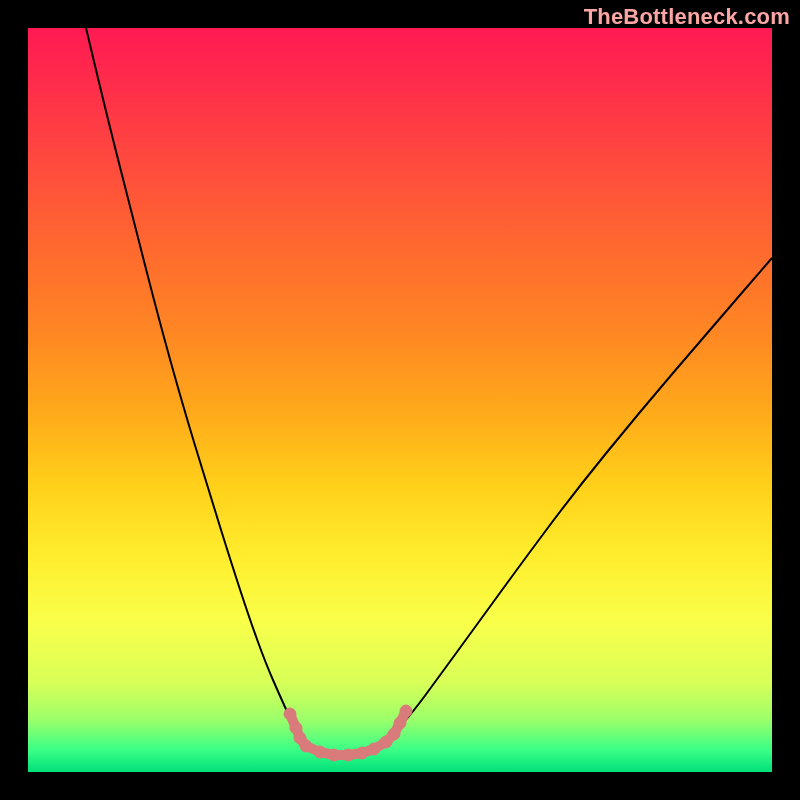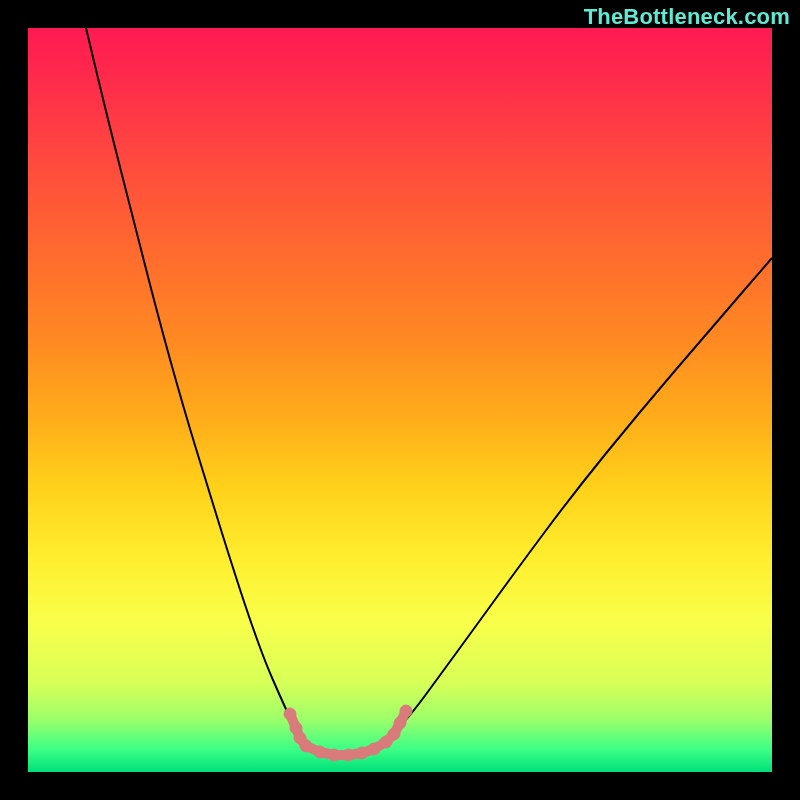--- a/index.html
+++ b/index.html
@@ -32,21 +32,21 @@
       #00e07a 100%
     );
   }
   .watermark {
     position: absolute;
     top: 4px;
     right: 10px;
     font-family: Arial, Helvetica, sans-serif;
     font-size: 22px;
     font-weight: 600;
-    color: #5eead4;
+    color: #fca5a5;
     letter-spacing: 0.2px;
     z-index: 5;
   }
   svg.curve {
     position: absolute;
     left: 0; top: 0;
     width: 100%;
     height: 100%;
     overflow: visible;
   }

